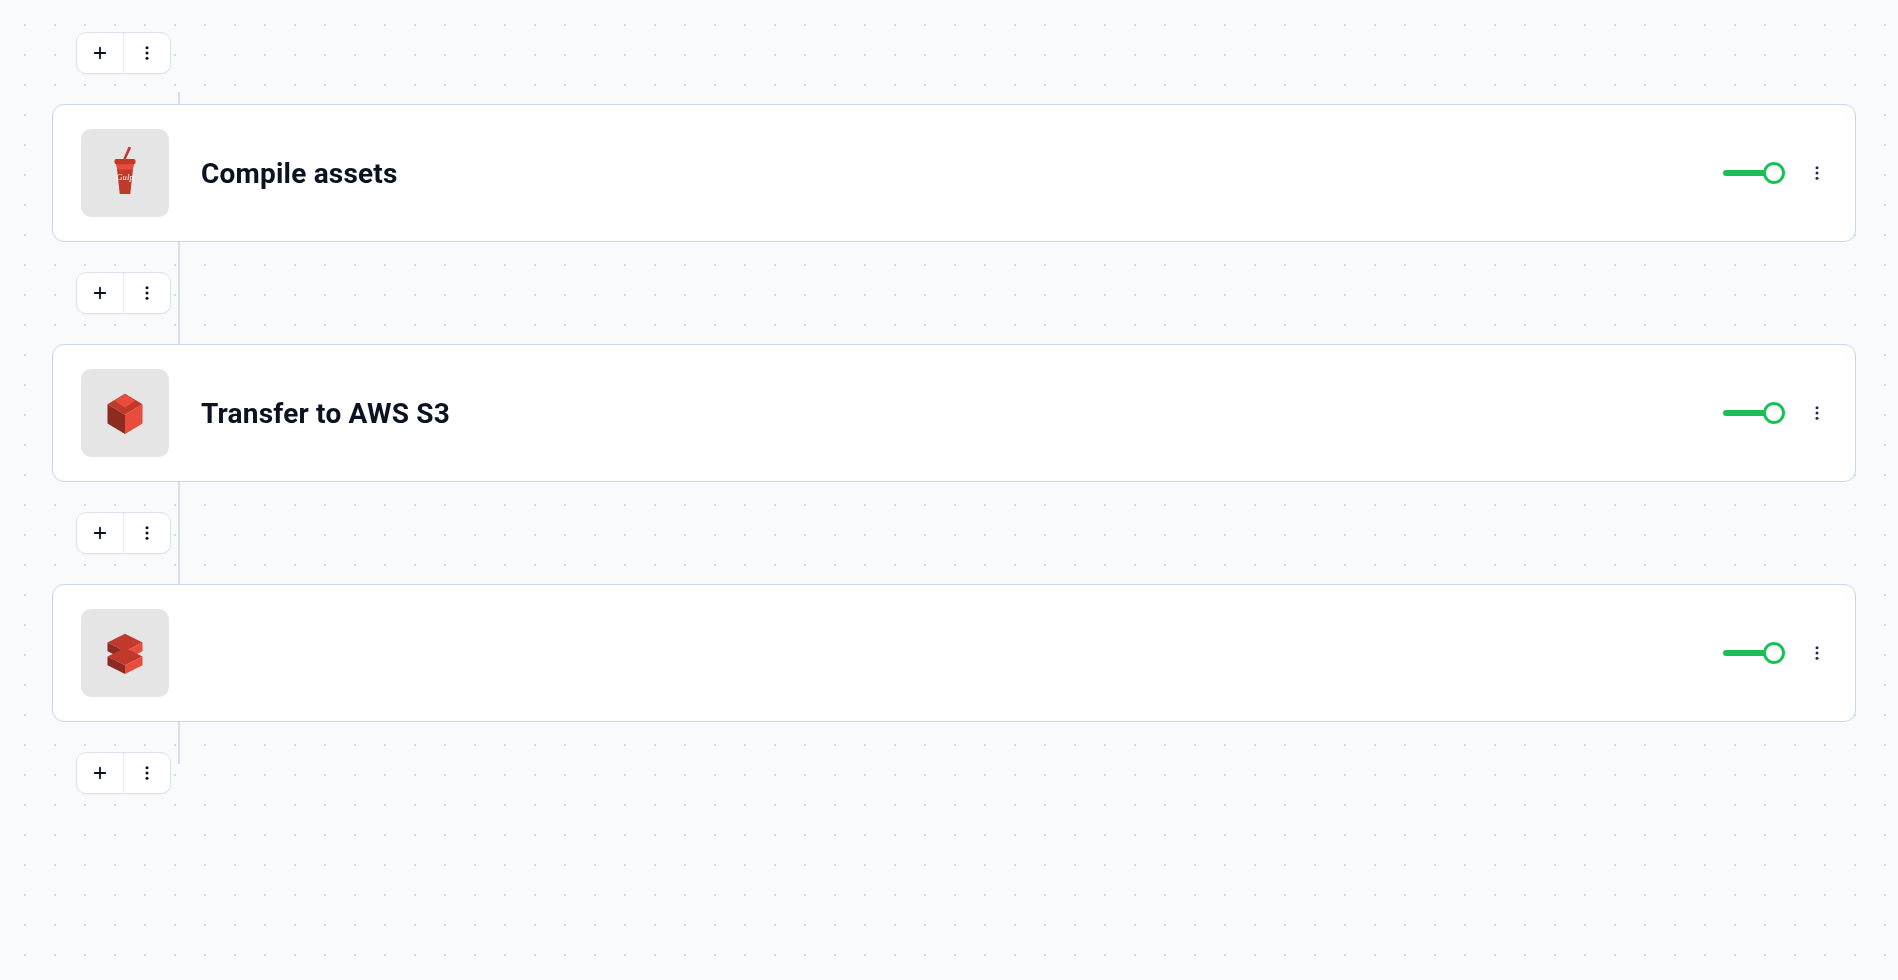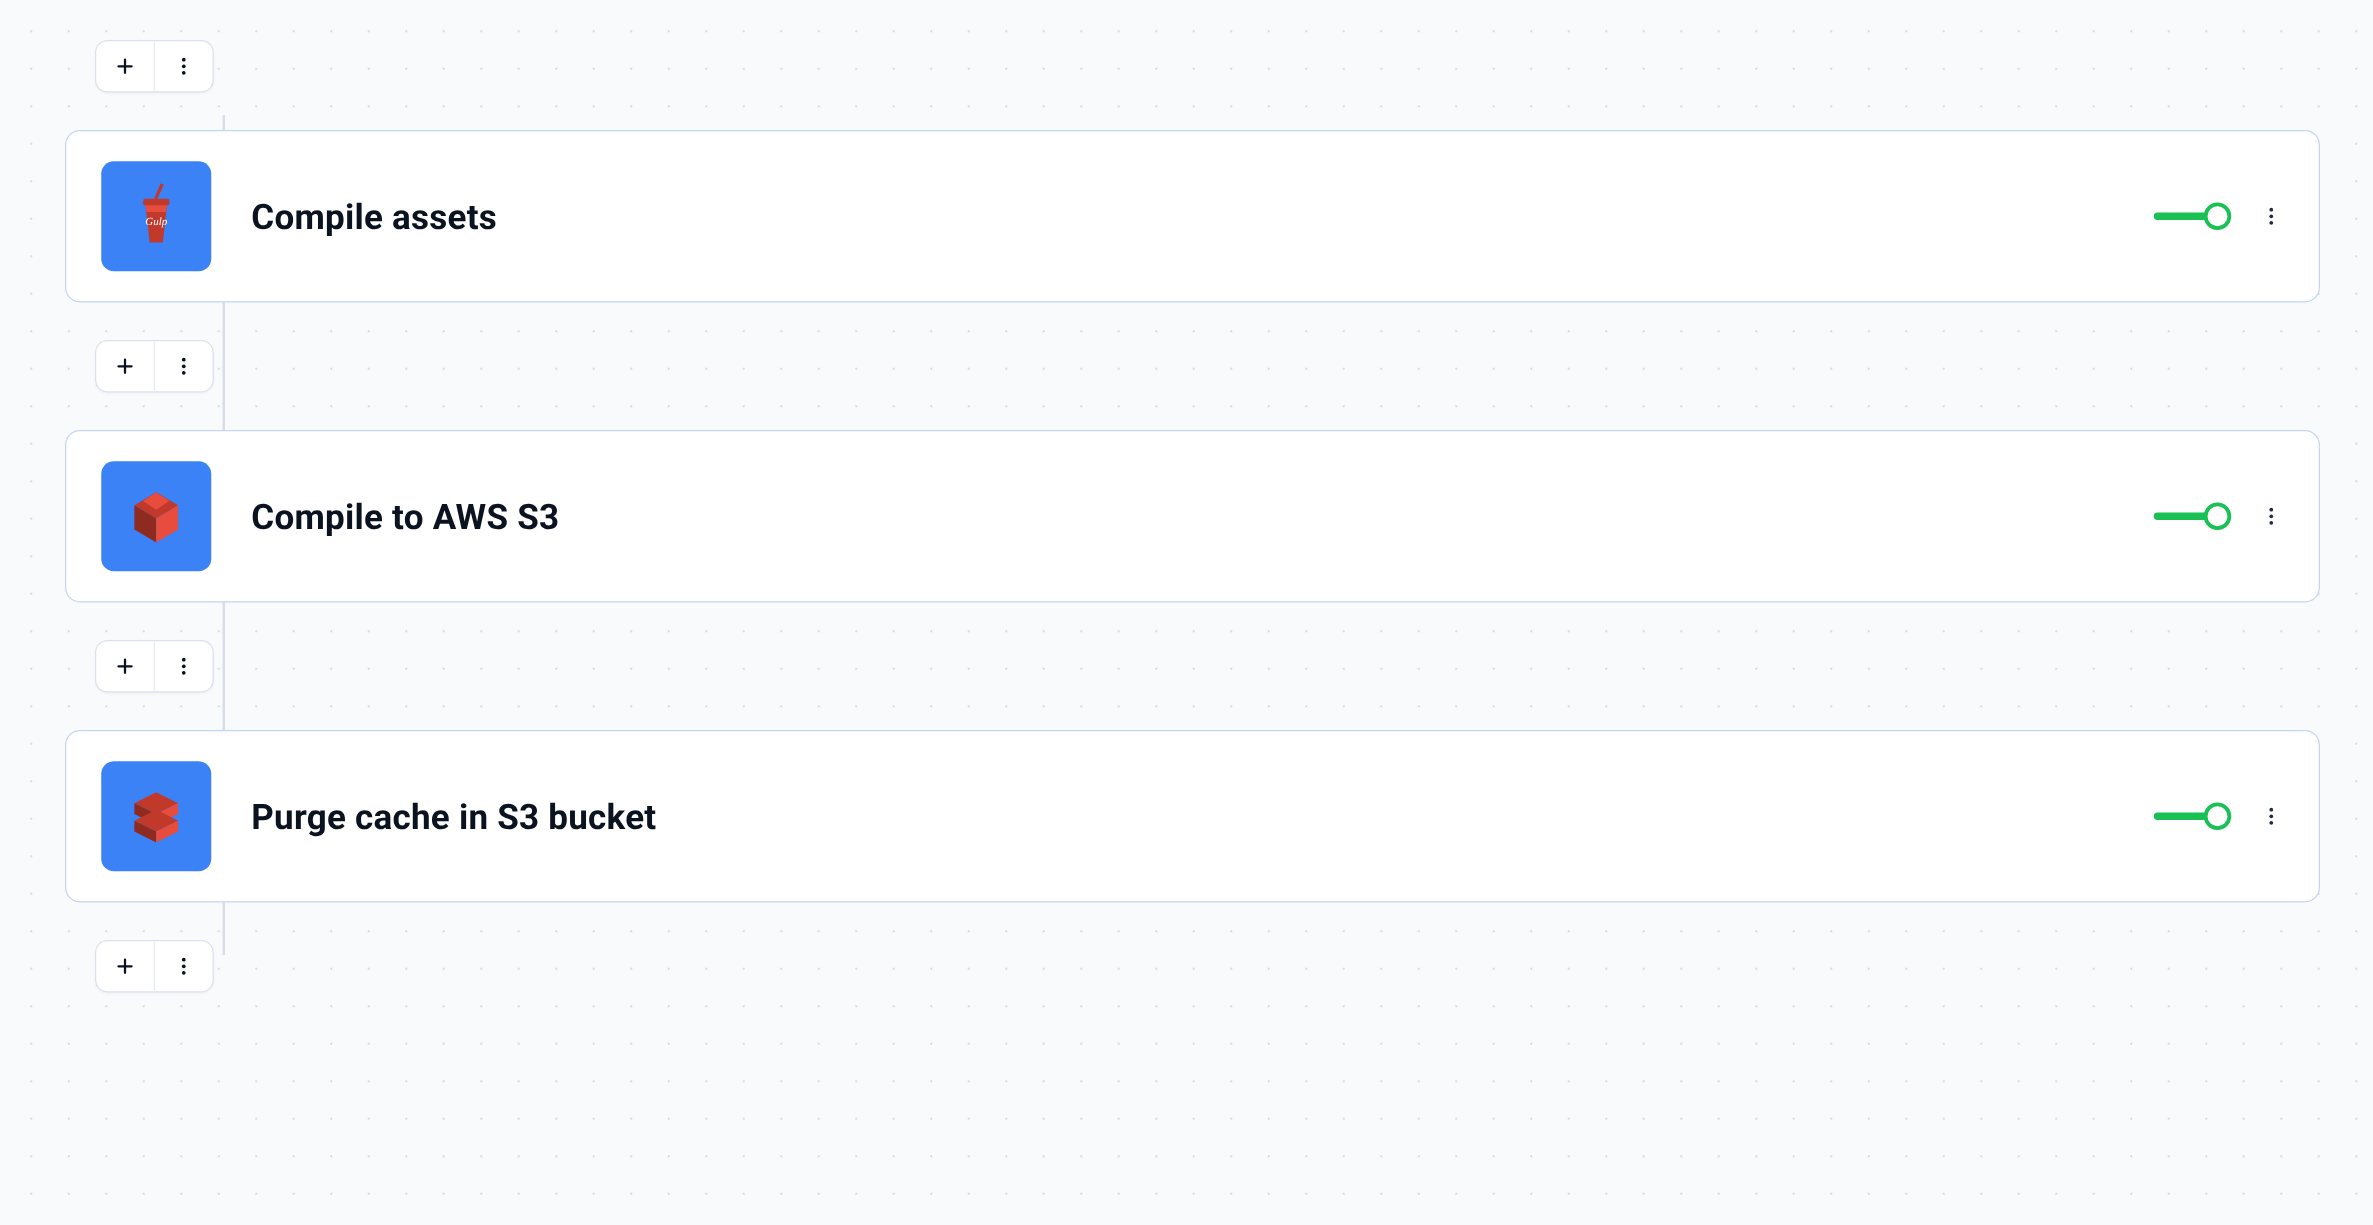--- a/index.html
+++ b/index.html
@@ -74,21 +74,21 @@
     border: 1.5px solid #c6d5f4;
     border-radius: 12px;
     padding: 24px 28px;
     display: flex;
     align-items: center;
   }
   .card-icon {
     width: 88px;
     height: 88px;
     border-radius: 10px;
-    background: #3b82f6;
+    background: #e5e5e5;
     display: flex;
     align-items: center;
     justify-content: center;
     margin-right: 32px;
     flex-shrink: 0;
   }
   .card-title {
     font-size: 28px;
     font-weight: 700;
     color: #0b1220;
@@ -221,21 +221,21 @@
     <div class="card">
       <div class="card-icon">
         <svg class="icon56" viewBox="0 0 64 64">
 
           <polygon points="12,22 32,10 52,22 32,34" fill="#c0392b"></polygon>
           <polygon points="12,22 12,44 32,56 32,34" fill="#8e2a20"></polygon>
           <polygon points="52,22 52,44 32,56 32,34" fill="#e74c3c"></polygon>
           <polygon points="20,18 32,10 44,18 32,26" fill="#e74c3c"></polygon>
         </svg>
       </div>
-      <div class="card-title">Compile to AWS S3</div>
+      <div class="card-title">Transfer to AWS S3</div>
       <div class="card-right">
         <div class="toggle">
           <div class="toggle-track"></div>
           <div class="toggle-knob"></div>
         </div>
         <div class="dots-btn">
           <svg class="icon20" viewBox="0 0 24 24" fill="currentColor">
             <circle cx="12" cy="5" r="2"></circle>
               <circle cx="12" cy="12" r="2"></circle>
               <circle cx="12" cy="19" r="2"></circle>
@@ -268,21 +268,20 @@
         <svg class="icon56" viewBox="0 0 64 64">
 
           <polygon points="12,20 32,10 52,20 32,30" fill="#c0392b"></polygon>
           <polygon points="12,20 12,30 32,40 32,30" fill="#8e2a20"></polygon>
           <polygon points="52,20 52,30 32,40 32,30" fill="#e74c3c"></polygon>
           <polygon points="12,36 32,26 52,36 32,46" fill="#c0392b"></polygon>
           <polygon points="12,36 12,46 32,56 32,46" fill="#8e2a20"></polygon>
           <polygon points="52,36 52,46 32,56 32,46" fill="#e74c3c"></polygon>
         </svg>
       </div>
-      <div class="card-title">Purge cache in S3 bucket</div>
       <div class="card-right">
         <div class="toggle">
           <div class="toggle-track"></div>
           <div class="toggle-knob"></div>
         </div>
         <div class="dots-btn">
           <svg class="icon20" viewBox="0 0 24 24" fill="currentColor">
             <circle cx="12" cy="5" r="2"></circle>
               <circle cx="12" cy="12" r="2"></circle>
               <circle cx="12" cy="19" r="2"></circle>

